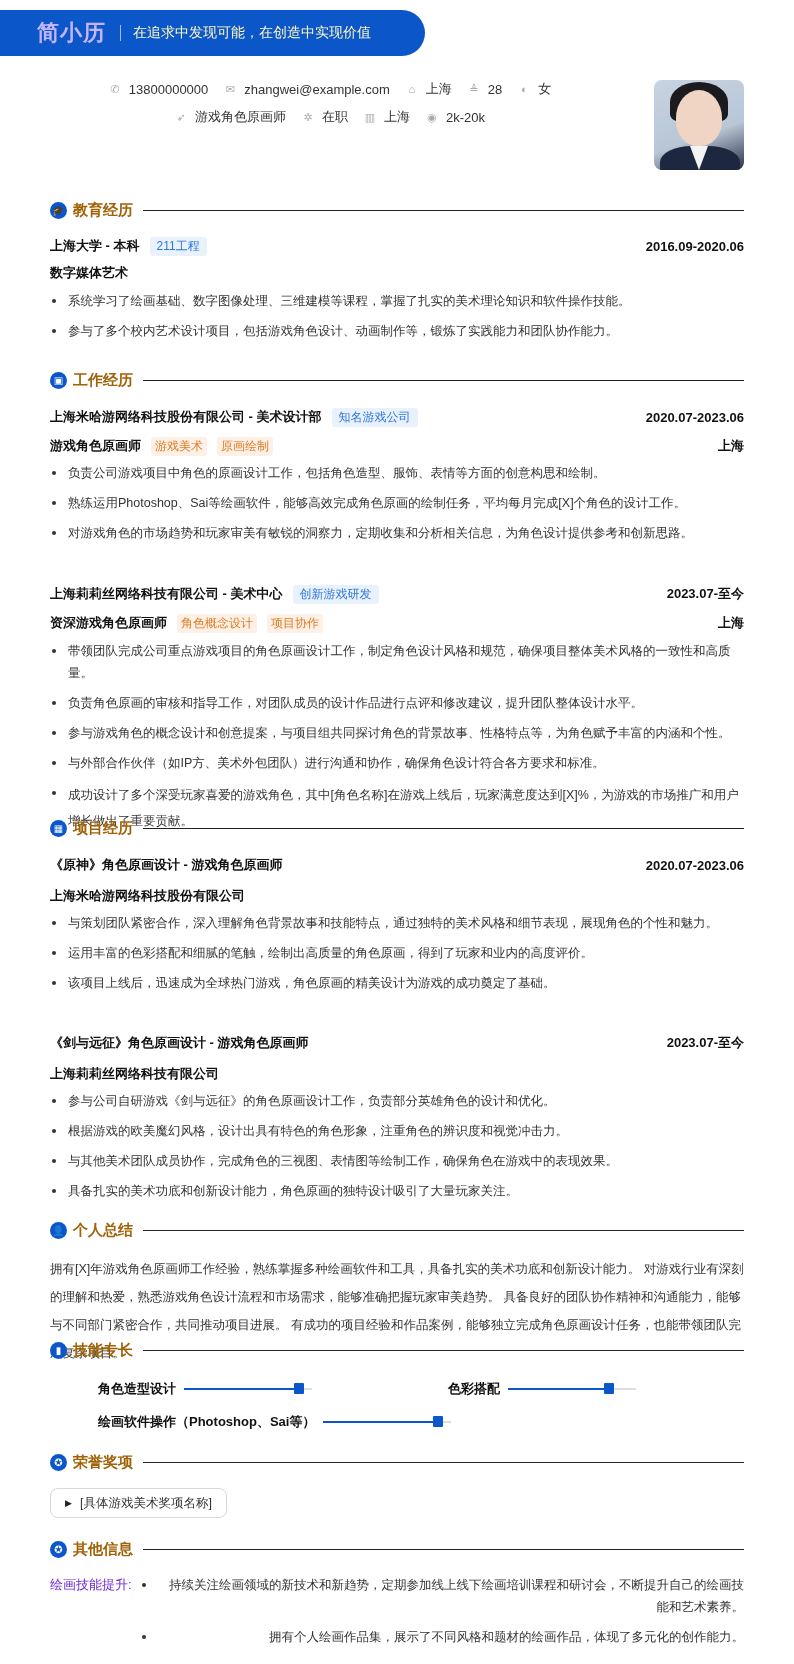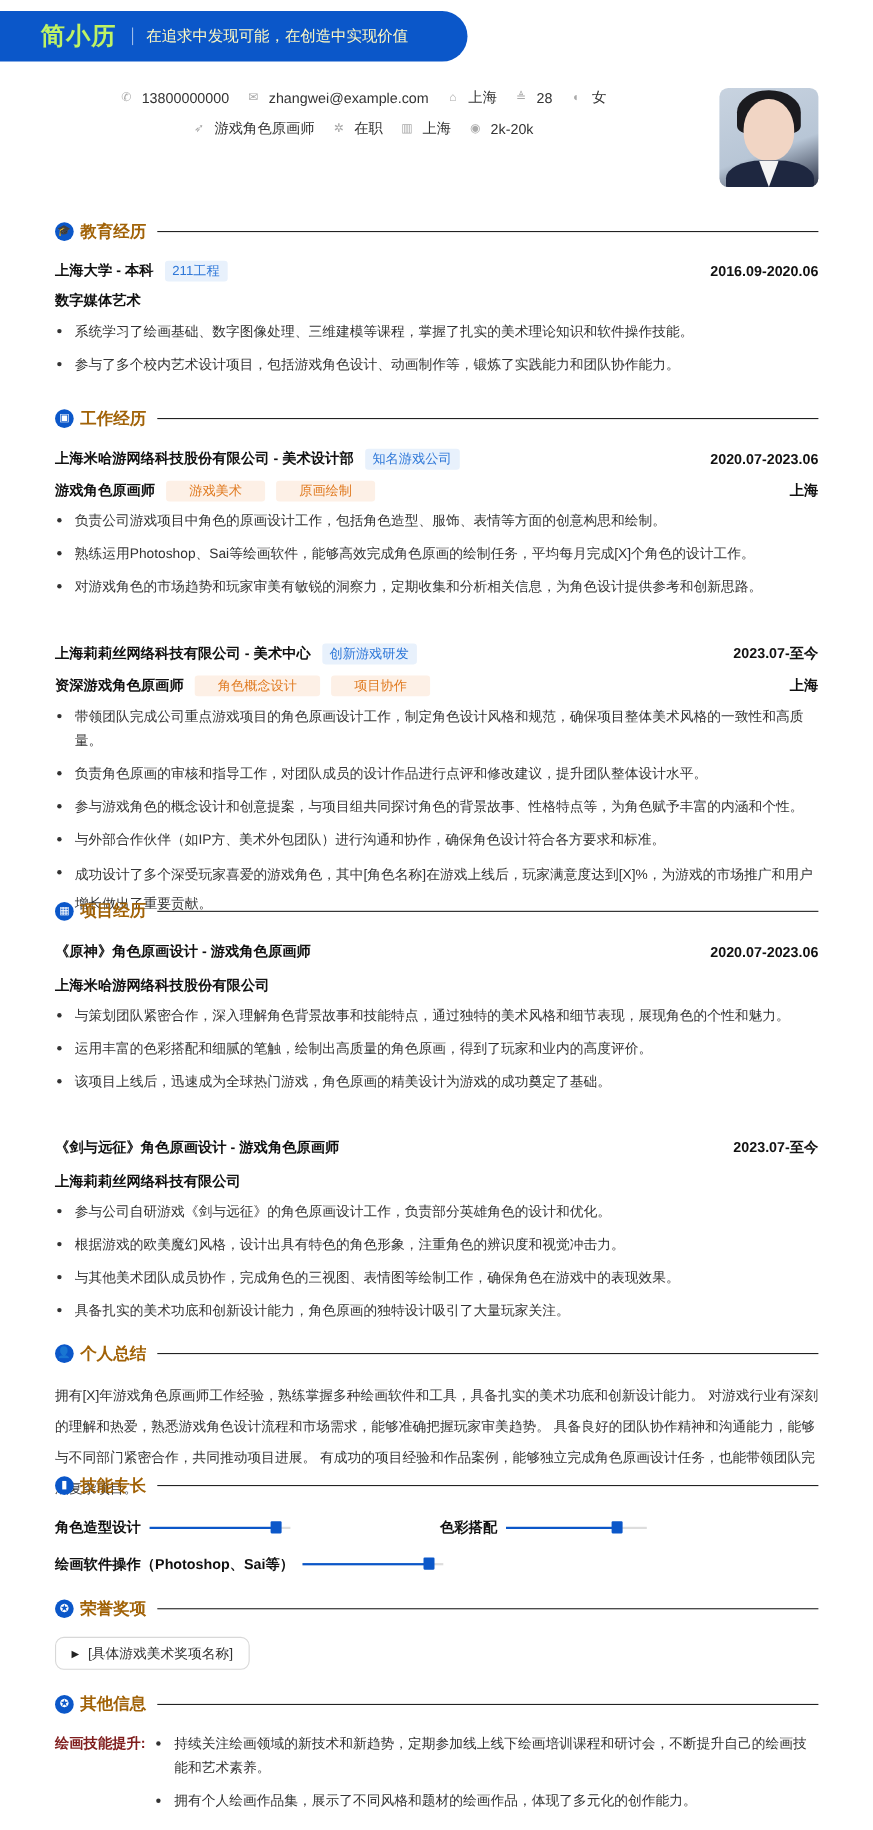--- a/index.html
+++ b/index.html
@@ -13,21 +13,21 @@
       overflow: hidden;
     }
     .header-banner {
       position: absolute; left: 0; top: 10px;
       width: 425px; height: 46px;
       background: #0b57c9;
       border-radius: 0 24px 24px 0;
       display: flex; align-items: center;
       padding-left: 37px;
     }
-    .brand { color: #bef264; font-size: 22px; font-weight: bold; letter-spacing: 1px; }
+    .brand { color: #c4b5fd; font-size: 22px; font-weight: bold; letter-spacing: 1px; }
     .brand-sep { width: 1px; height: 16px; background: rgba(255,255,255,0.6); margin: 0 12px 0 14px; }
     .slogan { color: #fef9c3; font-size: 14px; }
 
     .contact-row {
       position: absolute; left: 0; width: 660px;
       display: flex; justify-content: center; align-items: center;
       font-size: 13px; color: #333;
     }
     .contact-row.r1 { top: 80px; }
     .contact-row.r2 { top: 108px; }
@@ -53,46 +53,46 @@
       background: #0b57c9; color: #fff; font-size: 10px; line-height: 17px; text-align: center;
       margin-right: 6px; flex-shrink: 0;
     }
     .sec-label { font-size: 15px; font-weight: bold; color: #a16207; margin-right: 10px; white-space: nowrap; }
     .sec-line { flex: 1; height: 1px; background: #222; }
 
     .row { position: absolute; left: 50px; width: 694px; display: flex; align-items: center; height: 20px; }
     .row .left { display: flex; align-items: center; font-weight: bold; font-size: 13px; color: #111; }
     .row .right { margin-left: auto; font-weight: bold; font-size: 13px; color: #111; }
     .tag-blue { background: #e8f1fc; color: #2f78d8; font-size: 12px; padding: 1px 7px; border-radius: 3px; margin-left: 10px; font-weight: normal; }
-    .tag-orange { background: #fdf0e6; color: #e07b22; font-size: 12px; padding: 1px 21px; border-radius: 3px; margin-left: 10px; font-weight: normal; }
+    .tag-orange { background: #fdf0e6; color: #e07b22; font-size: 12px; padding: 1px 4px; border-radius: 3px; margin-left: 10px; font-weight: normal; }
     .subtitle { position: absolute; left: 50px; font-weight: bold; font-size: 13px; color: #111; }
 
     .bullets { position: absolute; left: 50px; width: 694px; list-style: none; }
     .bullets li { position: relative; padding-left: 18px; font-size: 12.5px; line-height: 22px; margin-bottom: 8px; color: #333; }
     .bullets li::before { content: ""; position: absolute; left: 2px; top: 9px; width: 4px; height: 4px; border-radius: 50%; background: #333; }
 
     .summary { position: absolute; left: 50px; width: 694px; font-size: 12.5px; line-height: 28px; color: #333; }
 
-    .skill { position: absolute; display: flex; align-items: center; height: 20px; }
+    .skill { position: absolute; display: flex; align-items: center; height: 20px; margin-left: 48px; }
     .skill .lab { font-size: 13px; font-weight: bold; color: #111; margin-right: 8px; white-space: nowrap; }
     .bar { position: relative; width: 128px; height: 2px; background: #ddd; }
     .bar .fill { position: absolute; left: 0; top: 0; height: 2px; background: #0b57c9; }
     .bar .knob { position: absolute; top: -5px; width: 10px; height: 11px; background: #0b57c9; border-radius: 1px; }
 
     .award-btn {
       position: absolute; left: 50px; top: 1488px;
       height: 30px; padding: 0 14px; border: 1px solid #d8d8d8; border-radius: 8px;
       display: flex; align-items: center; font-size: 12.5px; color: #333; background: #fff;
     }
     .award-btn .tri { font-size: 9px; margin-right: 8px; color: #222; }
 
     .other { position: absolute; left: 50px; top: 1574px; width: 694px; display: flex; }
-    .other .k { font-weight: bold; font-size: 13px; color: #7f1d1d; white-space: nowrap; line-height: 22px; }
+    .other .k { font-weight: normal; font-size: 13px; color: #6d28d9; white-space: nowrap; line-height: 22px; }
     .other ul { list-style: none; margin-left: 2px; }
-    .other li { position: relative; padding-left: 24px; font-size: 12.5px; line-height: 22px; margin-bottom: 8px; color: #333; text-indent: 0; }
+    .other li { position: relative; padding-left: 24px; font-size: 12.5px; line-height: 22px; margin-bottom: 8px; color: #333; text-indent: 0; text-align: right; }
     .other li::before { content: ""; position: absolute; left: 8px; top: 9px; width: 4px; height: 4px; border-radius: 50%; background: #333; }
   </style>
 </head>
 <body>
 
 <div class="header-banner">
   <span class="brand">简小历</span>
   <span class="brand-sep"></span>
   <span class="slogan">在追求中发现可能，在创造中实现价值</span>
 </div>

